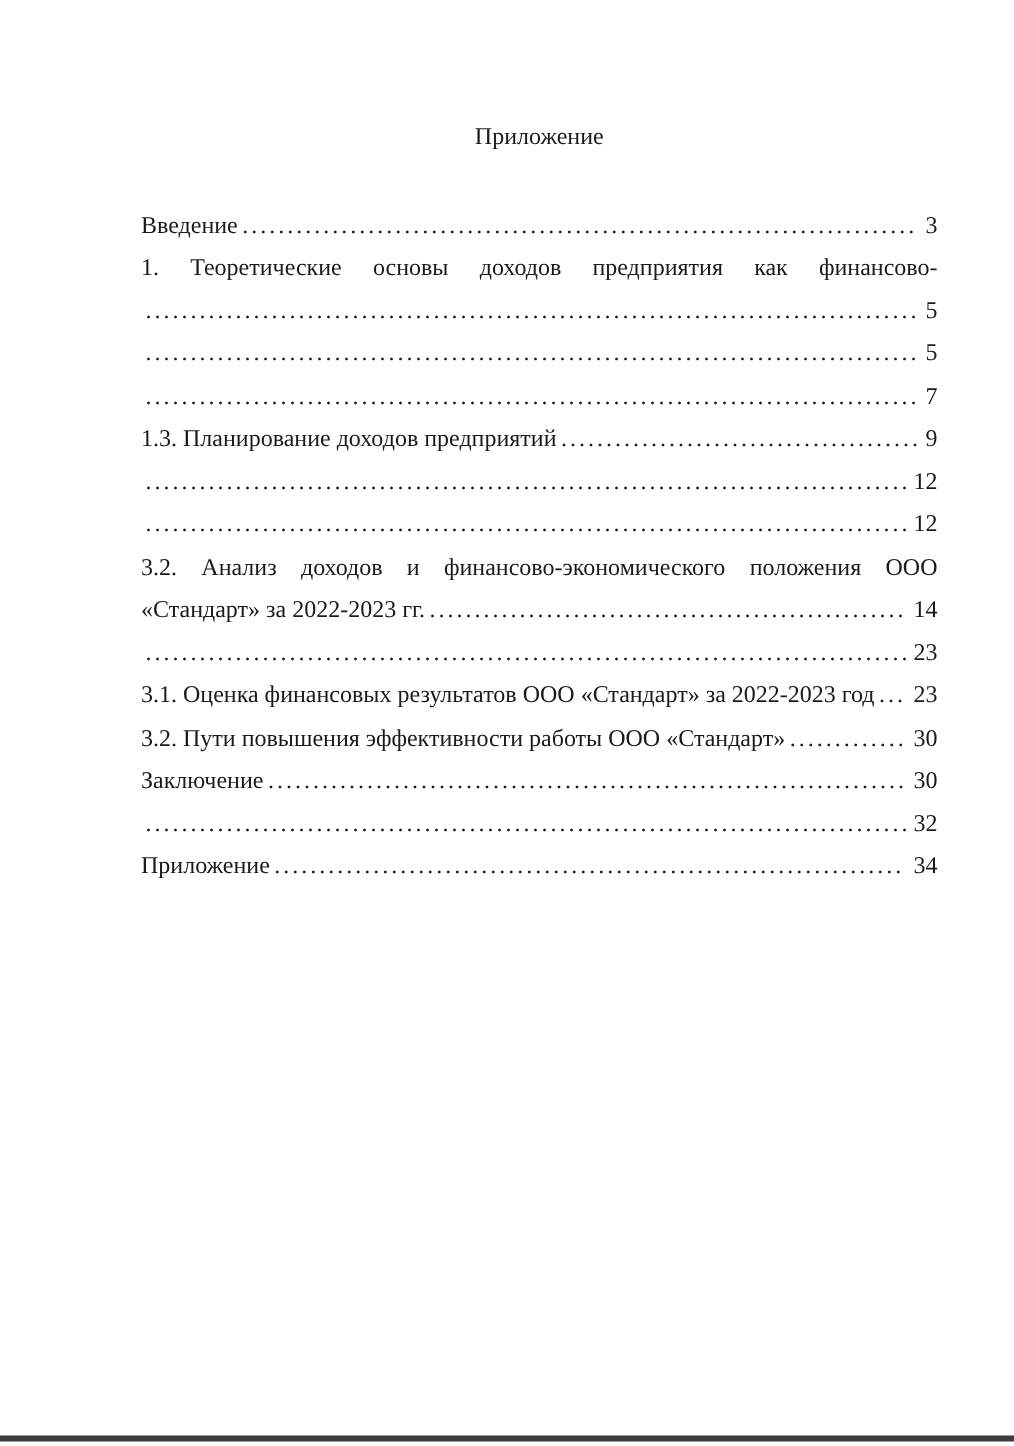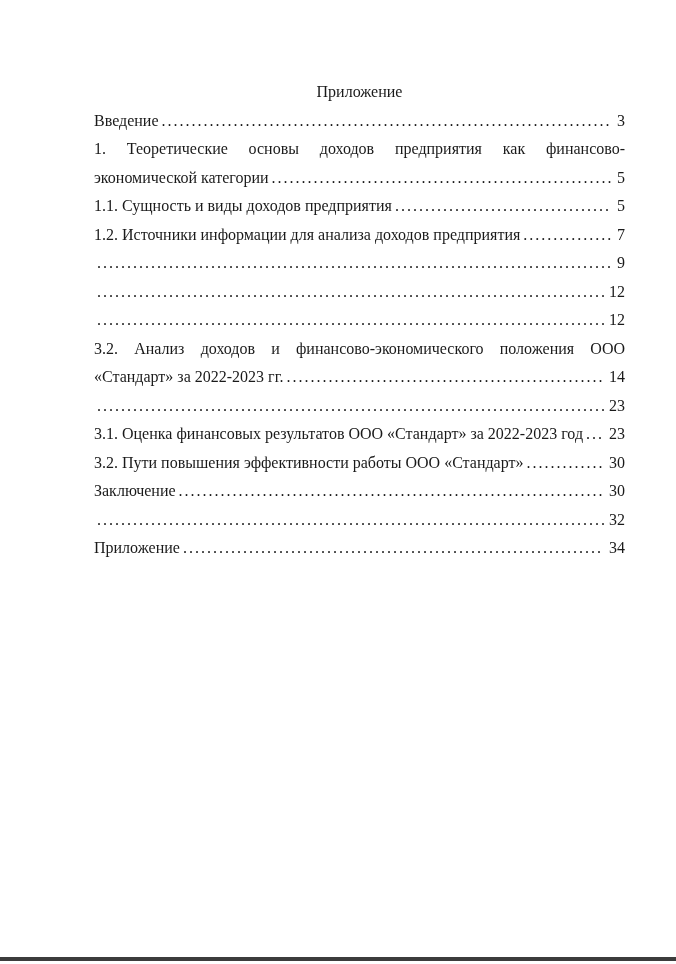--- a/index.html
+++ b/index.html
@@ -21,20 +21,21 @@
     left: 94px;
     top: 78px;
     width: 531px;
   }
   .doc-title {
     text-align: center;
     line-height: 28.5px;
     height: 28.5px;
   }
   .toc-list {
+    margin-top: 30px;
   }
   .toc-line {
     display: flex;
     align-items: baseline;
     height: 28.5px;
     line-height: 28.5px;
     white-space: nowrap;
   }
   .toc-line.justify-full {
     display: block;
@@ -73,35 +74,33 @@
 <div class="page">
   <div class="doc-title">Приложение</div>
   <div class="toc-list">
       <div class="toc-line">
         <span class="toc-text">Введение</span>
         <span class="toc-leader" aria-hidden="true">................................................................................................................................................................</span>
         <span class="toc-page">3</span>
       </div>
       <div class="toc-line justify-full">1. Теоретические основы доходов предприятия как финансово-</div>
       <div class="toc-line">
-        <span class="toc-text">экономической категории</span>
         <span class="toc-leader" aria-hidden="true">................................................................................................................................................................</span>
         <span class="toc-page">5</span>
       </div>
       <div class="toc-line">
-        <span class="toc-text">1.1. Сущность и виды доходов предприятия</span>
         <span class="toc-leader" aria-hidden="true">................................................................................................................................................................</span>
         <span class="toc-page">5</span>
       </div>
       <div class="toc-line">
-        <span class="toc-text">1.2. Источники информации для анализа доходов предприятия</span>
         <span class="toc-leader" aria-hidden="true">................................................................................................................................................................</span>
         <span class="toc-page">7</span>
       </div>
       <div class="toc-line">
+        <span class="toc-text">1.3. Планирование доходов предприятий</span>
         <span class="toc-leader" aria-hidden="true">................................................................................................................................................................</span>
         <span class="toc-page">9</span>
       </div>
       <div class="toc-line">
         <span class="toc-leader" aria-hidden="true">................................................................................................................................................................</span>
         <span class="toc-page">12</span>
       </div>
       <div class="toc-line">
         <span class="toc-leader" aria-hidden="true">................................................................................................................................................................</span>
         <span class="toc-page">12</span>

